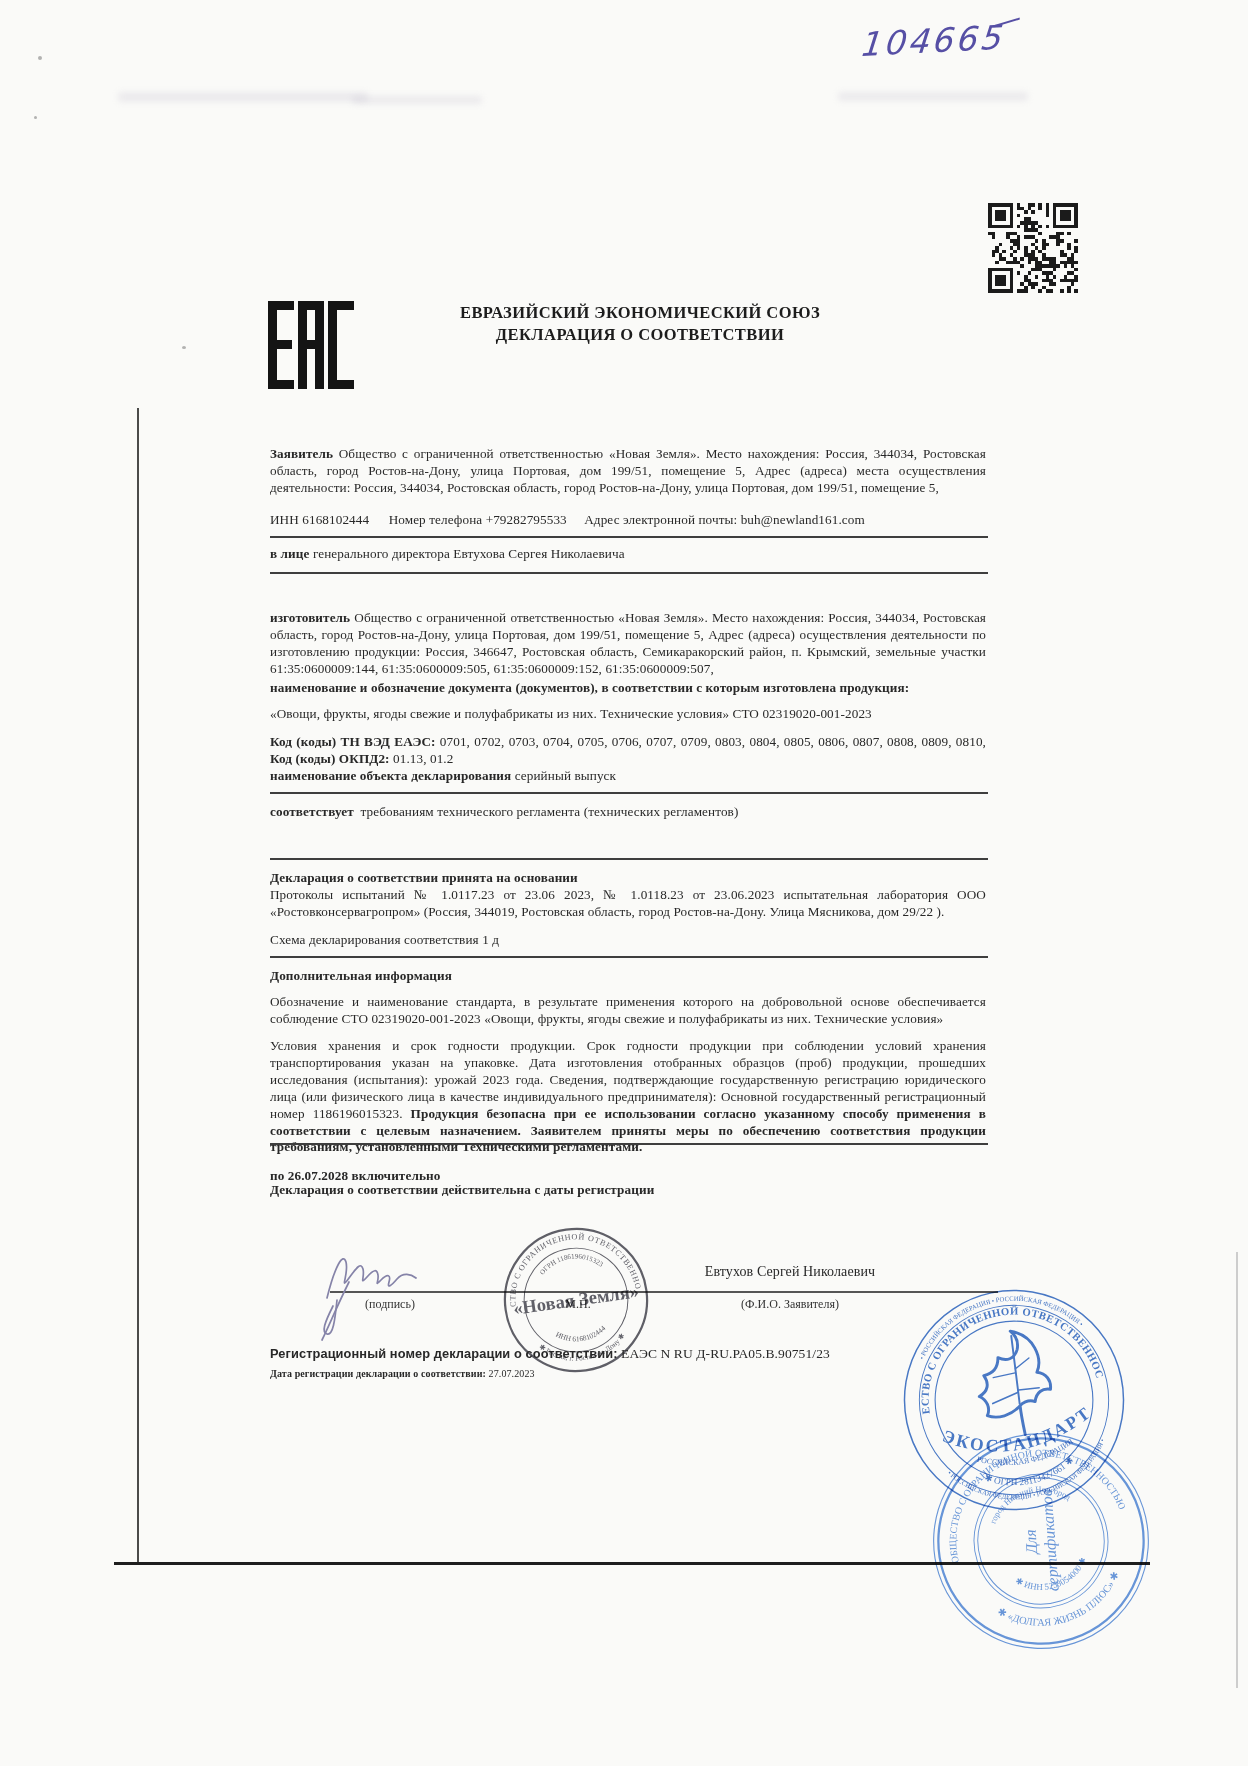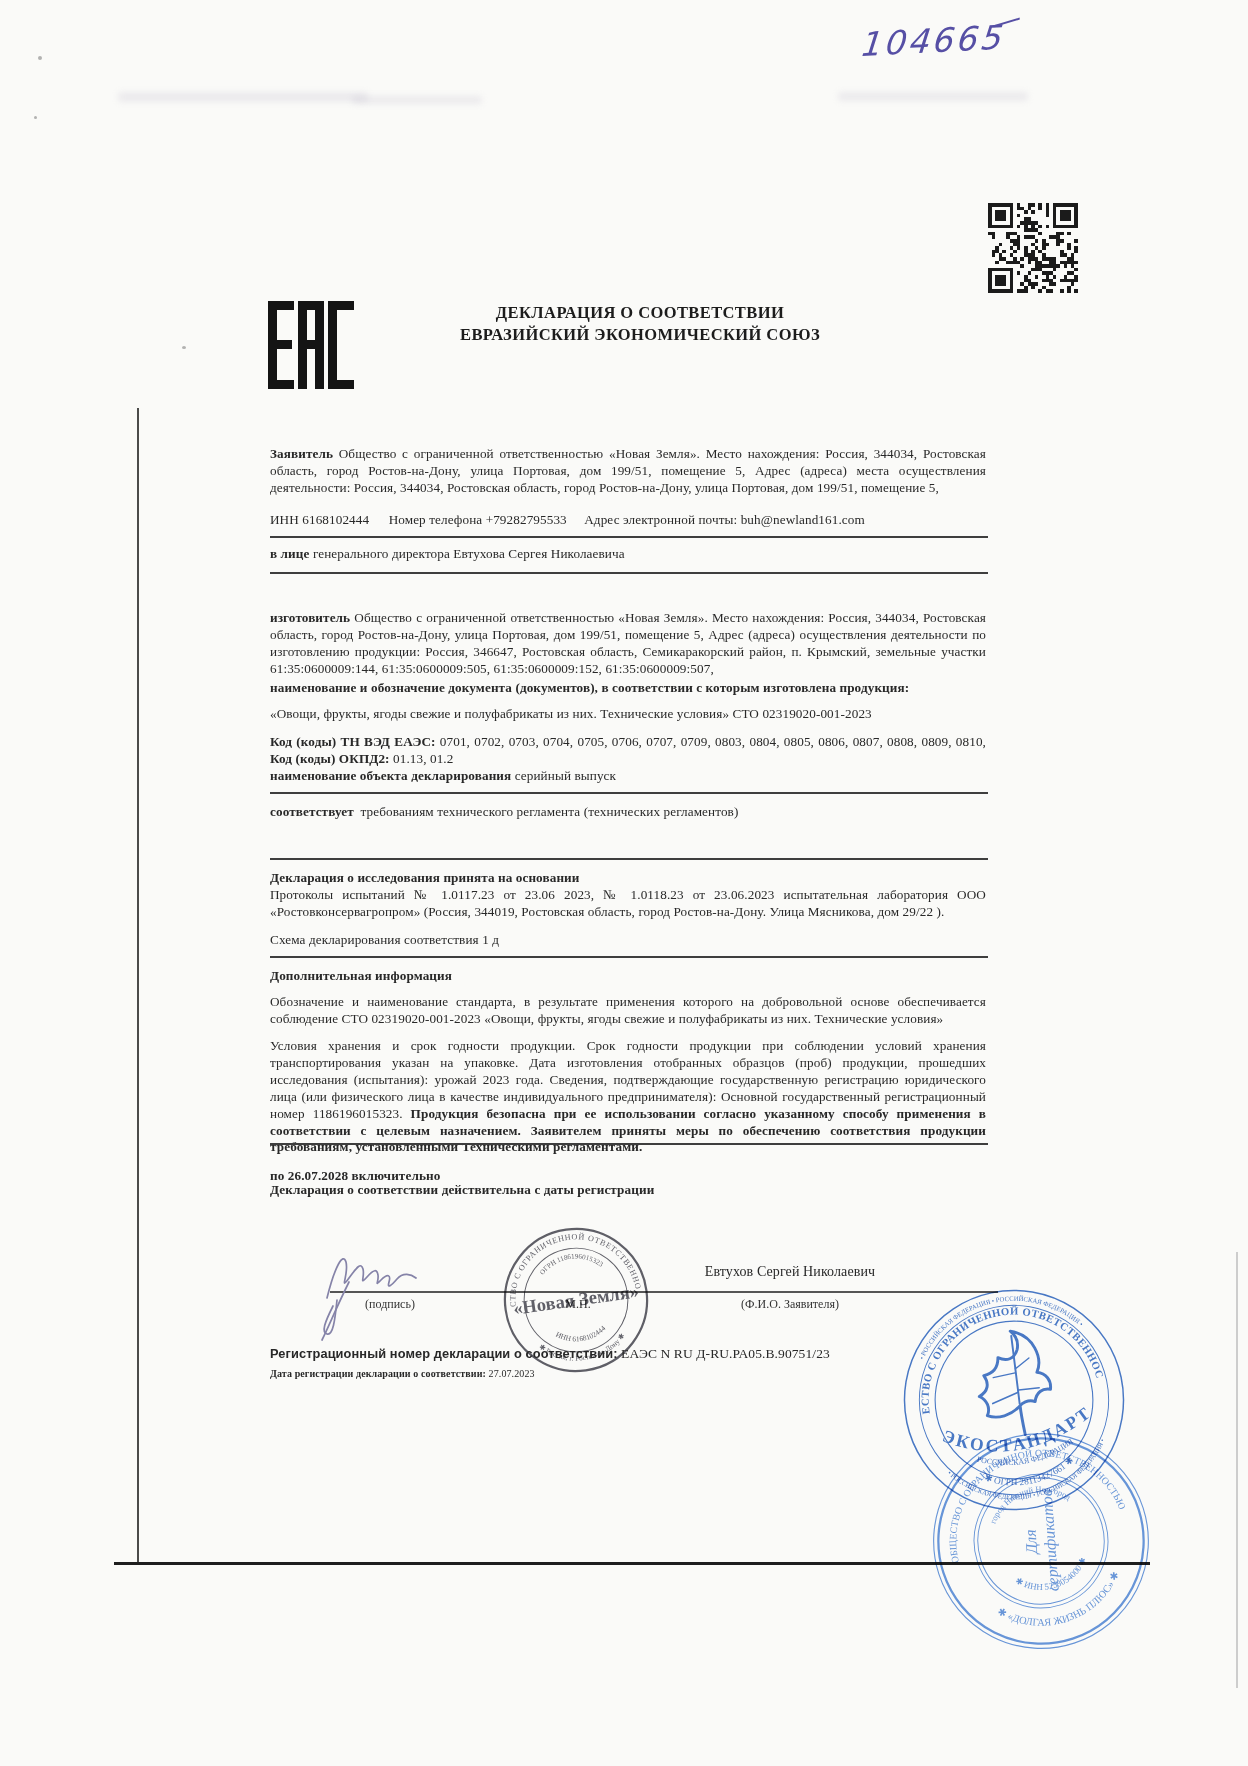--- a/index.html
+++ b/index.html
@@ -336,22 +336,22 @@
     <rect x="30" y="0" width="9" height="88"></rect>
       <rect x="47" y="0" width="9" height="88"></rect>
     <rect x="30" y="0" width="26" height="9"></rect>
       <rect x="30" y="39" width="26" height="9"></rect>
     <rect x="60" y="0" width="9" height="88"></rect>
       <rect x="60" y="0" width="26" height="9"></rect>
     <rect x="60" y="79" width="26" height="9"></rect>
   </svg>
 
   <div class="hdr" style="top:302px;">
+    <div>ЕВРАЗИЙСКИЙ ЭКОНОМИЧЕСКИЙ СОЮЗ</div>
     <div>ДЕКЛАРАЦИЯ О СООТВЕТСТВИИ</div>
-    <div>ЕВРАЗИЙСКИЙ ЭКОНОМИЧЕСКИЙ СОЮЗ</div>
   </div>
 
   <p class="para" style="left:270px;top:446px;width:716px;"><b>Заявитель</b> <span>Общество с ограниченной ответственностью «Новая Земля». Место нахождения: Россия, 344034, Ростовская область, город Ростов-на-Дону, улица Портовая, дом 199/51, помещение 5, Адрес (адреса) места осуществления деятельности: Россия, 344034, Ростовская область, город Ростов-на-Дону, улица Портовая, дом 199/51, помещение 5,</span></p>
 
   <p class="para nowrap" style="left:270px;top:512px;width:716px;">
     <span style="margin-right:16px;">ИНН 6168102444</span>
     <span style="margin-right:14px;">Номер телефона +79282795533</span>
     <span>Адрес электронной почты: buh@newland161.com</span>
   </p>
 
@@ -374,21 +374,21 @@
 
   <p class="para nowrap" style="left:270px;top:768px;width:716px;"><b>наименование объекта декларирования</b> <span>серийный выпуск</span></p>
 
   <div class="hr" style="top:792px;"></div>
 
   <p class="para nowrap" style="left:270px;top:804px;width:716px;"><b>соответствует</b>&nbsp; <span>требованиям технического регламента (технических регламентов)</span></p>
 
 
   <div class="hr" style="top:858px;"></div>
 
-  <p class="para nowrap" style="left:270px;top:870px;width:716px;font-weight:bold;">Декларация о исследования принята на основании</p>
+  <p class="para nowrap" style="left:270px;top:870px;width:716px;font-weight:bold;">Декларация о соответствии принята на основании</p>
   <p class="para" style="left:270px;top:887px;width:716px;">Протоколы испытаний № 1.0117.23 от 23.06 2023, № 1.0118.23 от 23.06.2023 испытательная лаборатория ООО «Ростовконсервагропром» (Россия, 344019, Ростовская область, город Ростов-на-Дону. Улица Мясникова, дом 29/22 ).</p>
   <p class="para nowrap" style="left:270px;top:932px;width:716px;">Схема декларирования соответствия 1 д</p>
 
   <div class="hr" style="top:956px;"></div>
 
   <p class="para nowrap" style="left:270px;top:968px;width:716px;font-weight:bold;">Дополнительная информация</p>
   <p class="para" style="left:270px;top:994px;width:716px;">Обозначение и наименование стандарта, в результате применения которого на добровольной основе обеспечивается соблюдение СТО 02319020-001-2023 «Овощи, фрукты, ягоды свежие и полуфабрикаты из них. Технические условия»</p>
   <p class="para" style="left:270px;top:1038px;width:716px;"><span>Условия хранения и срок годности продукции. Срок годности продукции при соблюдении условий хранения транспортирования указан на упаковке. Дата изготовления отобранных образцов (проб) продукции, прошедших исследования (испытания): урожай 2023 года. Сведения, подтверждающие государственную регистрацию юридического лица (или физического лица в качестве индивидуального предпринимателя): Основной государственный регистрационный номер 1186196015323. </span><b>Продукция безопасна при ее использовании согласно указанному способу применения в соответствии с целевым назначением. Заявителем приняты меры по обеспечению соответствия продукции требованиям, установленными Техническими регламентами.</b></p>
 
   <div class="hr" style="top:1143px;"></div>

